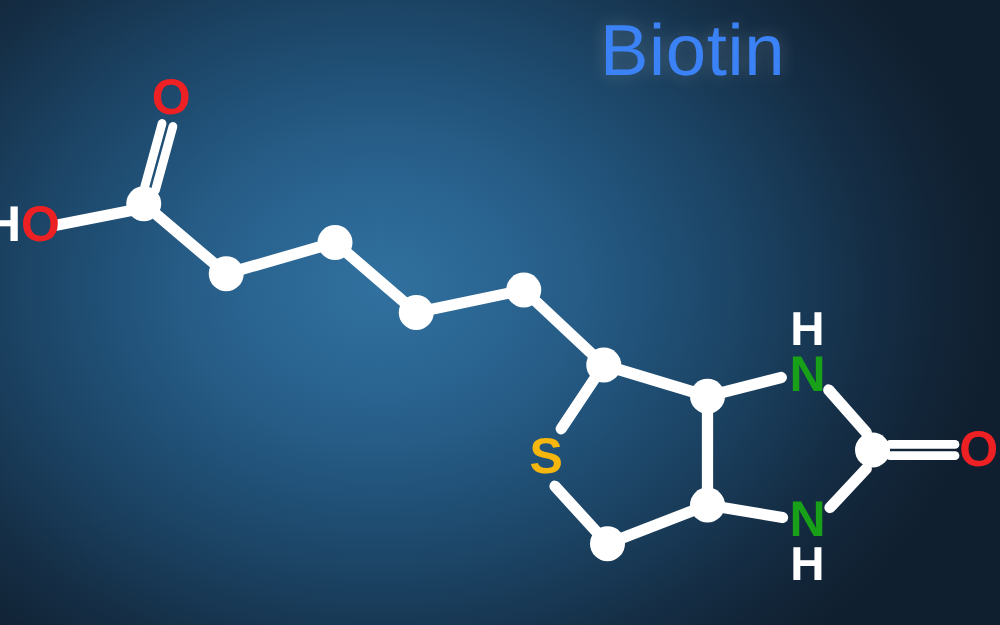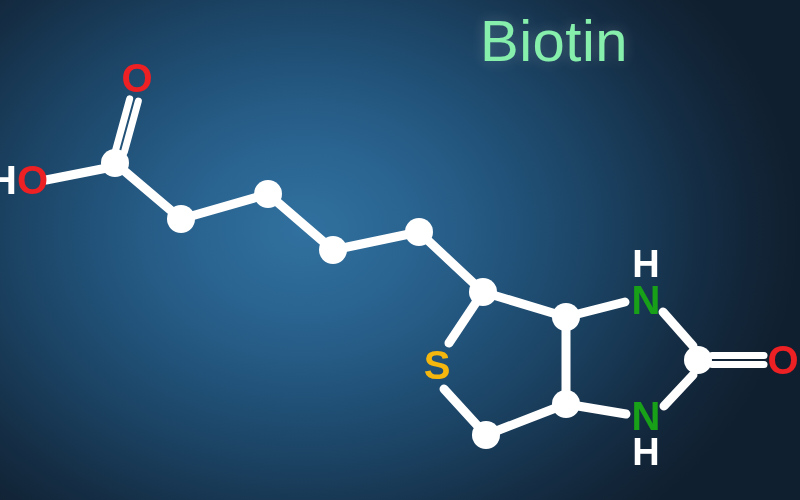--- a/index.html
+++ b/index.html
@@ -52,21 +52,21 @@
   .label-H { fill: #ffffff; }
   #title-layer {
     position: absolute;
     inset: 0;
     pointer-events: none;
   }
   .mol-title {
     position: absolute;
     left: 480px;
     top: 12px;
-    color: #86efac;
+    color: #3b82f6;
     font-family: "Liberation Sans", sans-serif;
     font-size: 58px;
     font-weight: 300;
     letter-spacing: 0.5px;
     line-height: 1;
     text-shadow: 0 0 14px rgba(255,255,255,0.22);
   }
 </style>
 </head>
 <body>

